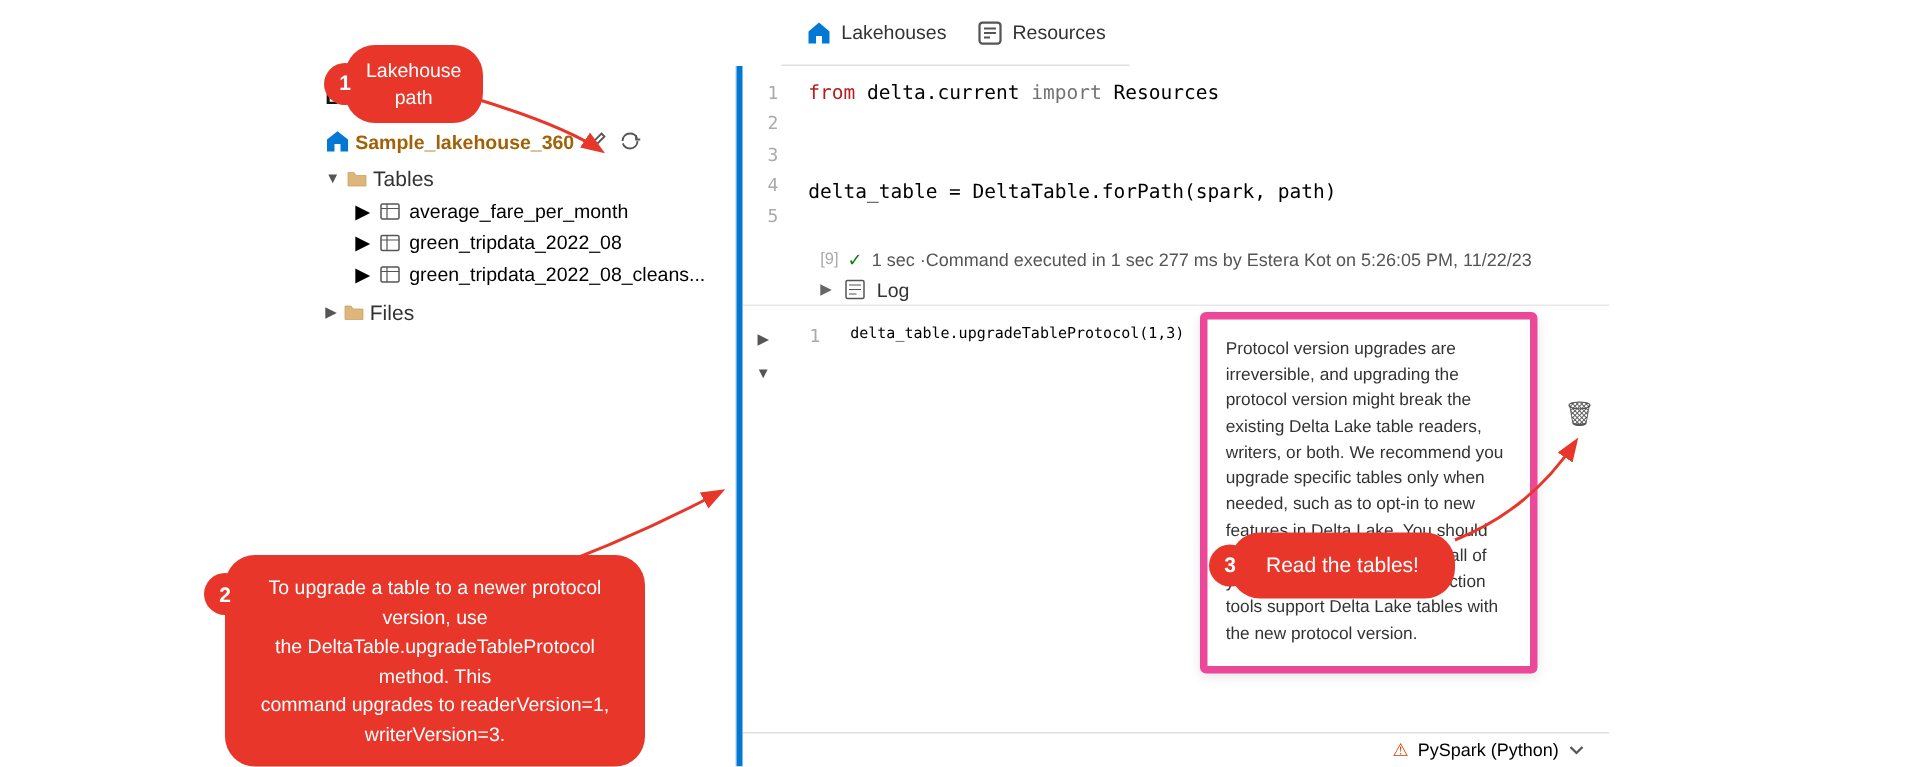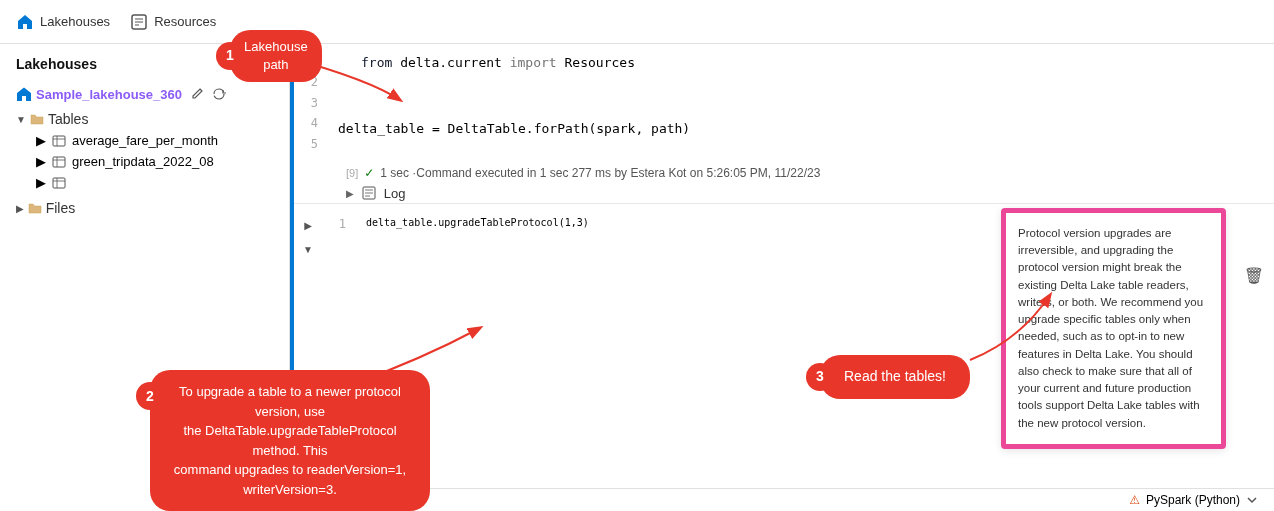--- a/index.html
+++ b/index.html
@@ -10,35 +10,35 @@
     
     .top-nav { display: flex; align-items: center; padding: 8px 16px; border-bottom: 1px solid #e0e0e0; gap: 20px; height: 44px; }
     .nav-item { display: flex; align-items: center; gap: 6px; font-size: 13px; color: #333; cursor: pointer; }
 
     
     .main-content { display: flex; flex: 1; overflow: hidden; }
 
     
     .sidebar { width: 290px; border-right: 1px solid #e0e0e0; display: flex; flex-direction: column; overflow: hidden; }
     .sidebar-title { font-size: 14px; font-weight: 700; padding: 12px 16px 8px; color: #111; }
-    .lakehouse-name { font-size: 13px; font-weight: 600; color: #8b5cf6; }
+    .lakehouse-name { font-size: 13px; font-weight: 600; color: #a16207; }
     .lakehouse-row { display: flex; align-items: center; padding: 6px 16px; gap: 4px; }
     .tree-row { display: flex; align-items: center; padding: 3px 16px; gap: 4px; cursor: pointer; }
     .tree-row .chevron { font-size: 10px; color: #555; }
     .tree-row .label { font-size: 14px; color: #333; }
     .tree-child-row { display: flex; align-items: center; padding: 3px 16px 3px 36px; gap: 6px; cursor: pointer; }
     .code-line { white-space: nowrap; padding: 0 8px; }
 
     
     .overlay { position: absolute; top: 0; left: 0; width: 1274px; height: 511px; pointer-events: none; z-index: 15; }
   </style>
 </head>
 <body>
 
-<div class="app-container" style="position:relative;">
+<div class="app-container" style="position:relative;align-items:center;">
 
   <div class="top-nav">
     <div class="nav-item">
 
       <svg width="18" height="18" viewBox="0 0 18 18" fill="none">
         <path d="M2 8L9 2L16 8V16H11V11H7V16H2V8Z" fill="#0078d4"></path>
       </svg>
       <span>Lakehouses</span>
     </div>
     <div class="nav-item">
@@ -95,20 +95,21 @@
           </svg>
           <span class="label">green_tripdata_2022_08</span>
         </div>
         <div class="tree-child-row">
           <span class="chevron">▶</span>
           <svg width="14" height="14" viewBox="0 0 14 14" fill="none">
             <rect x="1" y="2" width="12" height="10" rx="1" stroke="#555" stroke-width="1" fill="none"></rect>
             <line x1="1" y1="5" x2="13" y2="5" stroke="#555" stroke-width="0.8"></line>
             <line x1="5" y1="2" x2="5" y2="12" stroke="#555" stroke-width="0.8"></line>
           </svg>
+          <span class="label">green_tripdata_2022_08_cleans...</span>
         </div>
       </div>
 
       <div class="tree-row" style="margin-top:4px;">
         <span class="chevron">▶</span>
         <svg width="14" height="14" viewBox="0 0 14 14" fill="none">
           <path d="M1 3H5L6.5 5H13V12H1V3Z" fill="#dcb67a" stroke="#c9a05a" stroke-width="0.5"></path>
         </svg>
         <span class="label">Files</span>
       </div>
@@ -122,21 +123,21 @@
         <div style="display:flex;">
           <div style="color:#aaa; font-size:12px; font-family:Consolas,monospace; padding:8px 12px; text-align:right; min-width:36px; line-height:1.7; user-select:none;">
             <div>1</div>
             <div>2</div>
             <div>3</div>
             <div>4</div>
             <div>5</div>
           </div>
           <div style="flex:1; padding:8px 0; font-size:13px; font-family:Consolas,monospace; line-height:1.7; overflow:hidden;">
             <div class="code-line">
-              <span style="color:#0f172a;margin-left:23px;">from</span>
+              <span style="color:#b91c1c;">from</span>
               <span> delta.current </span>
               <span style="color:#737373;">import</span>
               <span> Resources</span>
             </div>
             <div class="code-line">&nbsp;</div>
             <div class="code-line">&nbsp;</div>
             <div class="code-line">
               <span>delta_table = DeltaTable.forPath(spark, path)</span>
             </div>
           </div>

